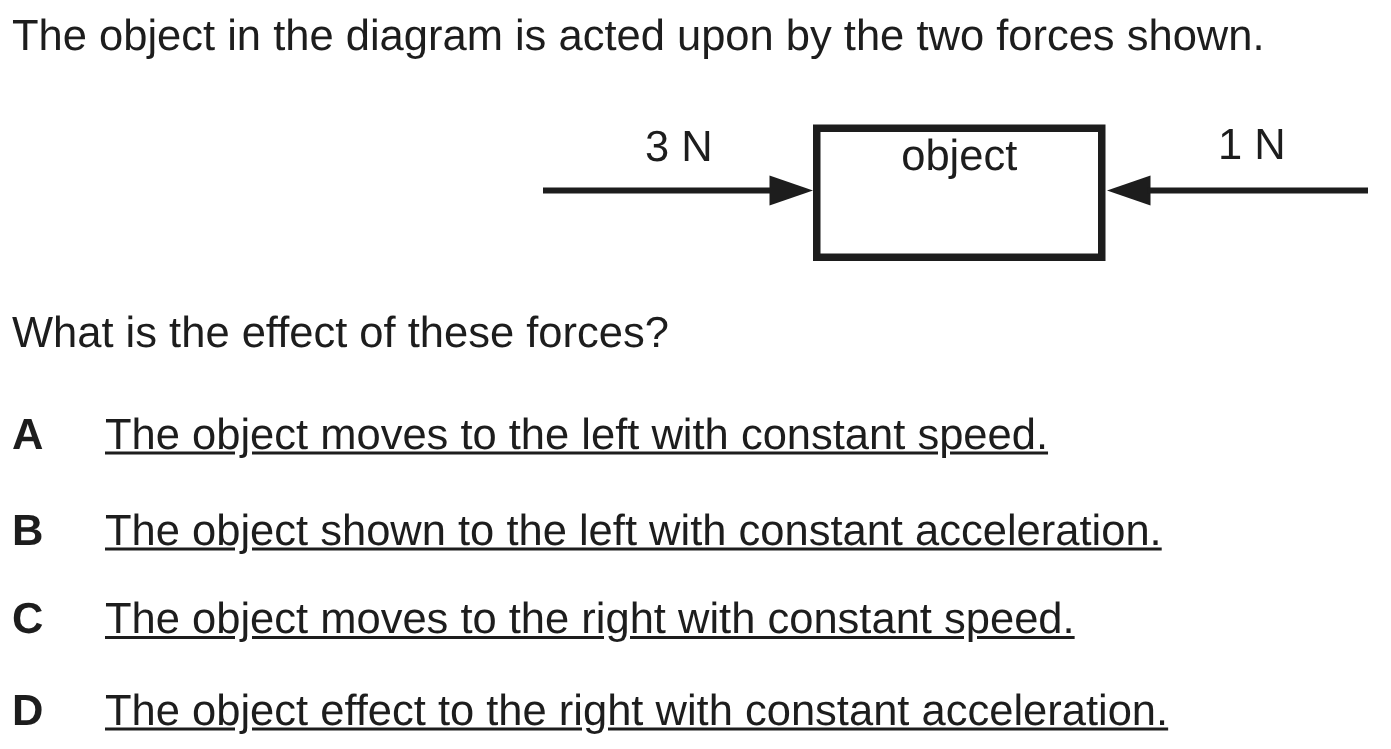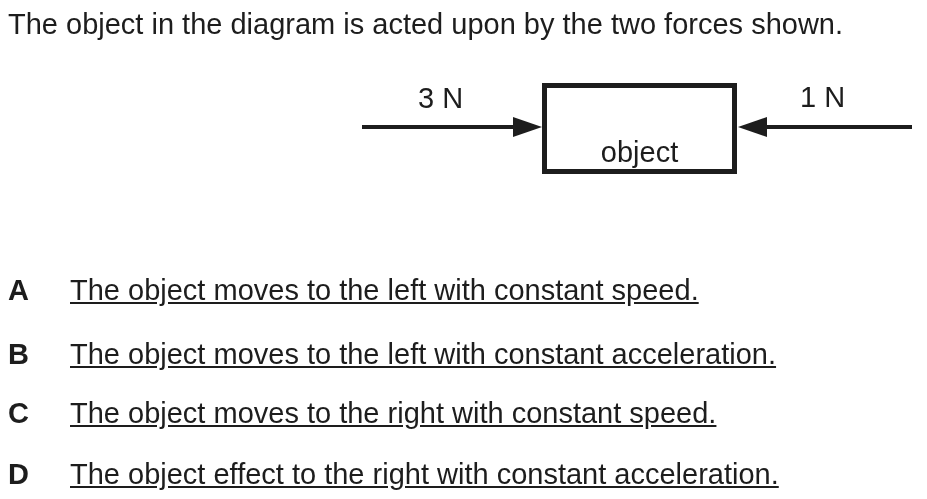--- a/index.html
+++ b/index.html
@@ -17,29 +17,29 @@
   }
   .abs { position: absolute; }
   .prompt   { left: 8px;  top: 8px;   white-space: nowrap; }
   .question { left: 8px;  top: 206px; white-space: nowrap; }
 
   
   .object-box {
     left: 542px; top: 83px;
     width: 195px; height: 91px;
     border: 5px solid var(--ink);
-    display: flex; align-items: flex-end; justify-content: center;
+    display: flex; align-items: flex-start; justify-content: center;
   }
   .arrow-line { height: 4px; background: var(--ink); }
   .line-left  { left: 362px; top: 125px; width: 153px; }
   .line-right { left: 765px; top: 125px; width: 147px; }
   .arrow-head { width: 0; height: 0; border-top: 10px solid transparent; border-bottom: 10px solid transparent; }
   .head-right { left: 513px; top: 117px; border-left: 29px solid var(--ink); }   
   .head-left  { left: 738px; top: 117px; border-right: 29px solid var(--ink); }  
-  .force-label { white-space: nowrap; }
+  .force-label { white-space: nowrap; margin-left: 12px; }
   .label-left  { left: 418px; top: 82px; }
   .label-right { left: 800px; top: 81px; }
 
   
   .option { white-space: nowrap; }
   .opt-letter { left: 8px; font-weight: bold; }
   .opt-text   { left: 70px; text-decoration: underline; }
   .row-a { top: 274px; }
   .row-b { top: 338px; }
   .row-c { top: 397px; }
@@ -57,28 +57,29 @@
   <div class="abs arrow-head head-right"></div>
 
   <div class="abs object-box">
     <span>object</span>
   </div>
 
   <div class="abs arrow-head head-left"></div>
   <div class="abs arrow-line line-right"></div>
   <div class="abs force-label label-right">1 N</div>
 
+  <div class="abs question">What is the effect of these forces?</div>
 
   <div>
     <span class="abs option opt-letter row-a">A</span>
     <span class="abs option opt-text row-a">The object moves to the left with constant speed.</span>
   </div>
   <div>
     <span class="abs option opt-letter row-b">B</span>
-    <span class="abs option opt-text row-b">The object moves to the left with constant acceleration.</span>
+    <span class="abs option opt-text row-b">The object shown to the left with constant acceleration.</span>
   </div>
   <div>
     <span class="abs option opt-letter row-c">C</span>
     <span class="abs option opt-text row-c">The object moves to the right with constant speed.</span>
   </div>
   <div>
     <span class="abs option opt-letter row-d">D</span>
     <span class="abs option opt-text row-d">The object effect to the right with constant acceleration.</span>
   </div>
 

